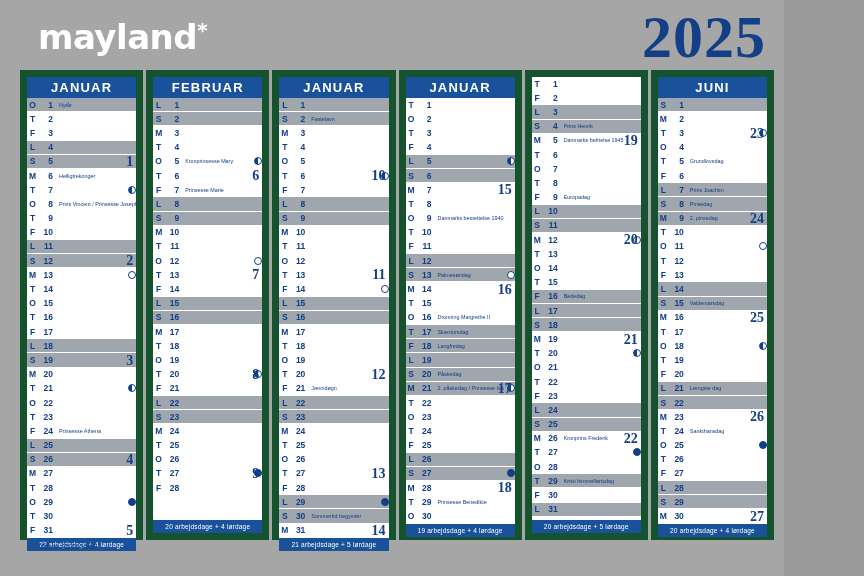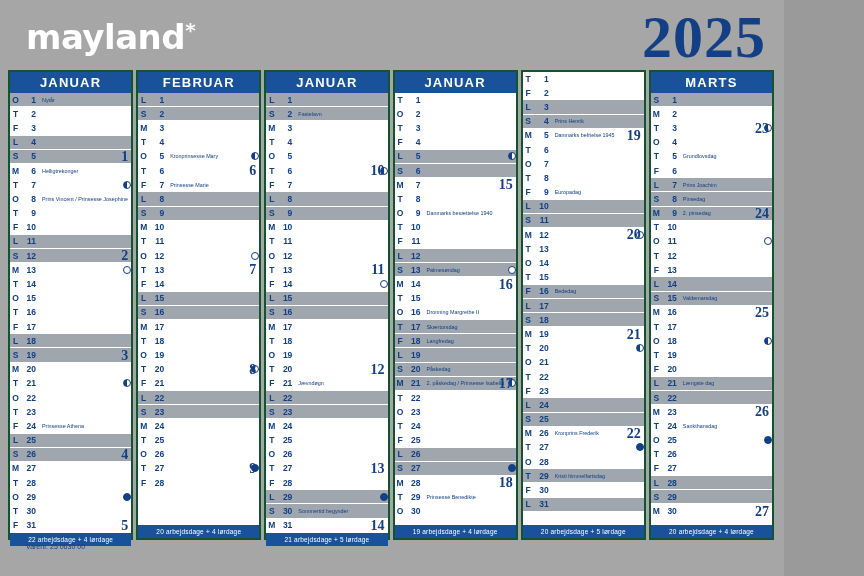--- a/index.html
+++ b/index.html
@@ -7,21 +7,21 @@
     width:864px;height:576px;
     background:#9a9a9a;
     font-family:"Liberation Sans", sans-serif;
     overflow:hidden;
   }
   #page{
     position:relative;
     width:784px;height:576px;
     background:#a6a6a6;
     box-sizing:border-box;
-    padding:8px 10px 6px 8px;
+    padding:8px 10px 6px 20px;
   }
   
   #header{
     position:relative;
     height:58px;
     background:#a6a6a6;
     display:flex;align-items:center;justify-content:space-between;
     padding:0 8px 0 18px;
     box-sizing:border-box;
   }
@@ -44,21 +44,21 @@
   #months{
     display:flex;
     gap:3px;
     margin-top:4px;
     height:470px;
   }
   .month{
     flex:1 1 0;
     background:#ffffff;
     display:flex;flex-direction:column;
-    border:2px solid #14532d;
+    border:7px solid #14532d;
     box-sizing:border-box;
     min-width:0;
   }
   .m-title{
     background:#19529b;
     color:#ffffff;
     text-align:center;
     font-size:13px;
     font-weight:bold;
     letter-spacing:1.2px;
@@ -976,21 +976,21 @@
           </div>
           <div class="row shade">
             <span class="dow">L</span>
             <span class="dnum">31</span>
             <span class="note"></span>
           </div>
         </div>
         <div class="m-foot">20 arbejdsdage + 5 lørdage</div>
       </div>
       <div class="month">
-        <div class="m-title">MARTS</div>
+        <div class="m-title">JUNI</div>
         <div class="m-body">
           <div class="row shade">
             <span class="dow">S</span>
             <span class="dnum">1</span>
             <span class="note"></span>
           </div>
           <div class="row">
             <span class="dow">M</span>
             <span class="dnum">2</span>
             <span class="note"></span>

